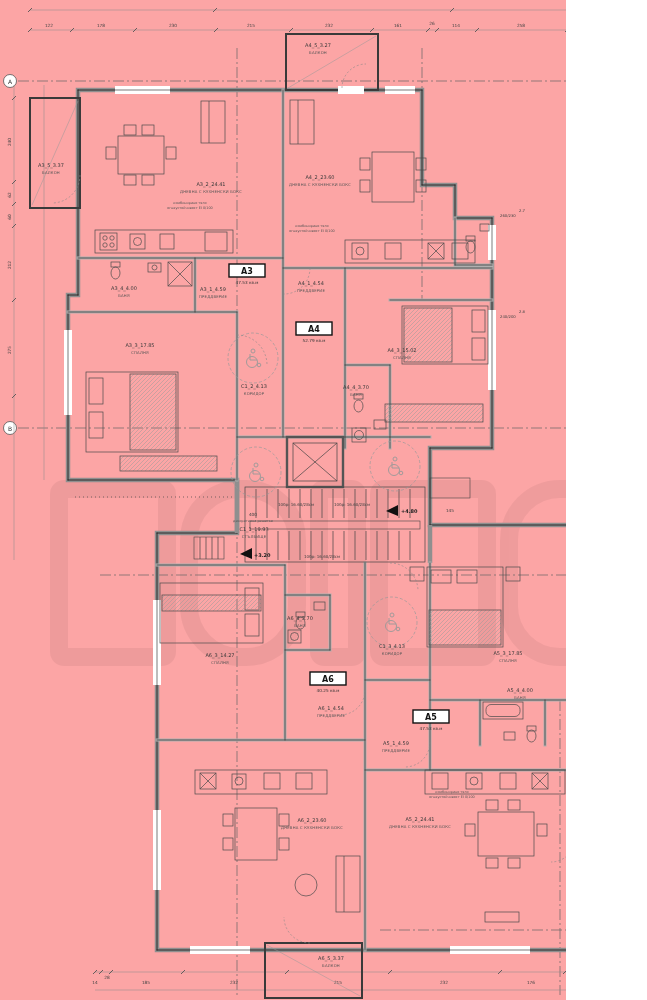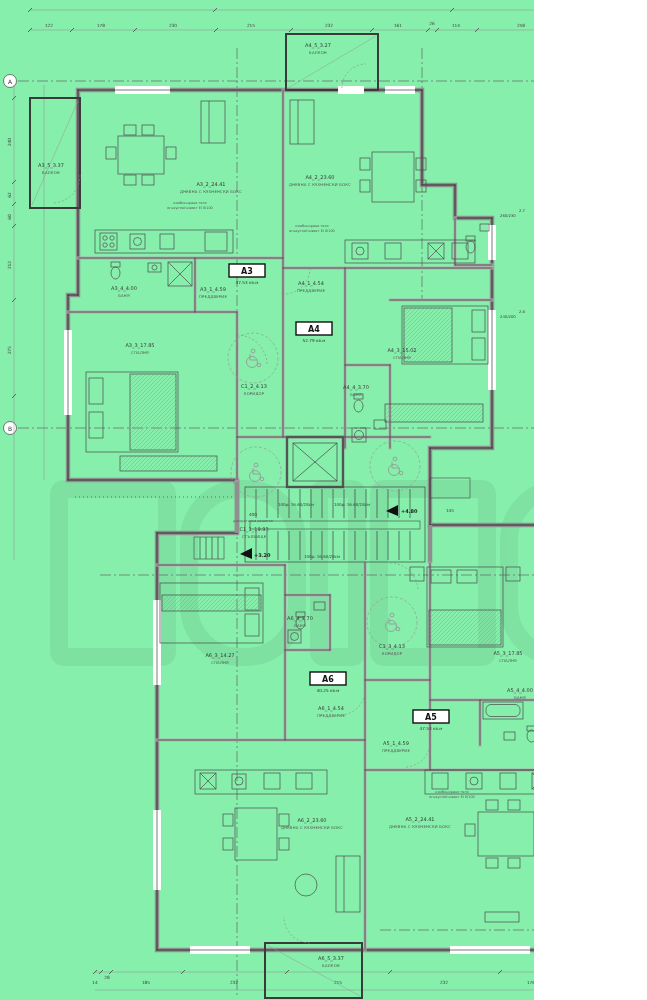--- a/index.html
+++ b/index.html
@@ -1,17 +1,17 @@
 <!DOCTYPE html>
 <html><head>
 <meta charset="utf-8">
 <style>
   html,body{margin:0;padding:0;background:#ffffff;}
-  .canvas{position:relative;width:534px;height:1000px;background:#86efac;overflow:hidden;
-          font-family:"DejaVu Sans",sans-serif;}
+  .canvas{position:relative;width:534px;height:1000px;background:#fca5a5;overflow:hidden;
+          font-family:"DejaVu Sans",sans-serif;padding-left:32px;}
   svg{position:absolute;left:0;top:0;}
   .wm{position:absolute;left:40px;top:460px;width:580px;height:240px;opacity:.05;pointer-events:none;}
   .wm div{position:absolute;border:18px solid #000;border-radius:14px;}
   text{fill:#333;}
   .rc{font-size:5px;fill:#3a3a3a;}
   .rn{font-size:3.8px;fill:#555;letter-spacing:.2px;}
   .dim{font-size:4.3px;fill:#444;}
   .tag{font-size:3.8px;fill:#444;}
   .note{font-size:3.4px;fill:#555;}
   .lvl{font-size:5px;font-weight:bold;fill:#222;}

